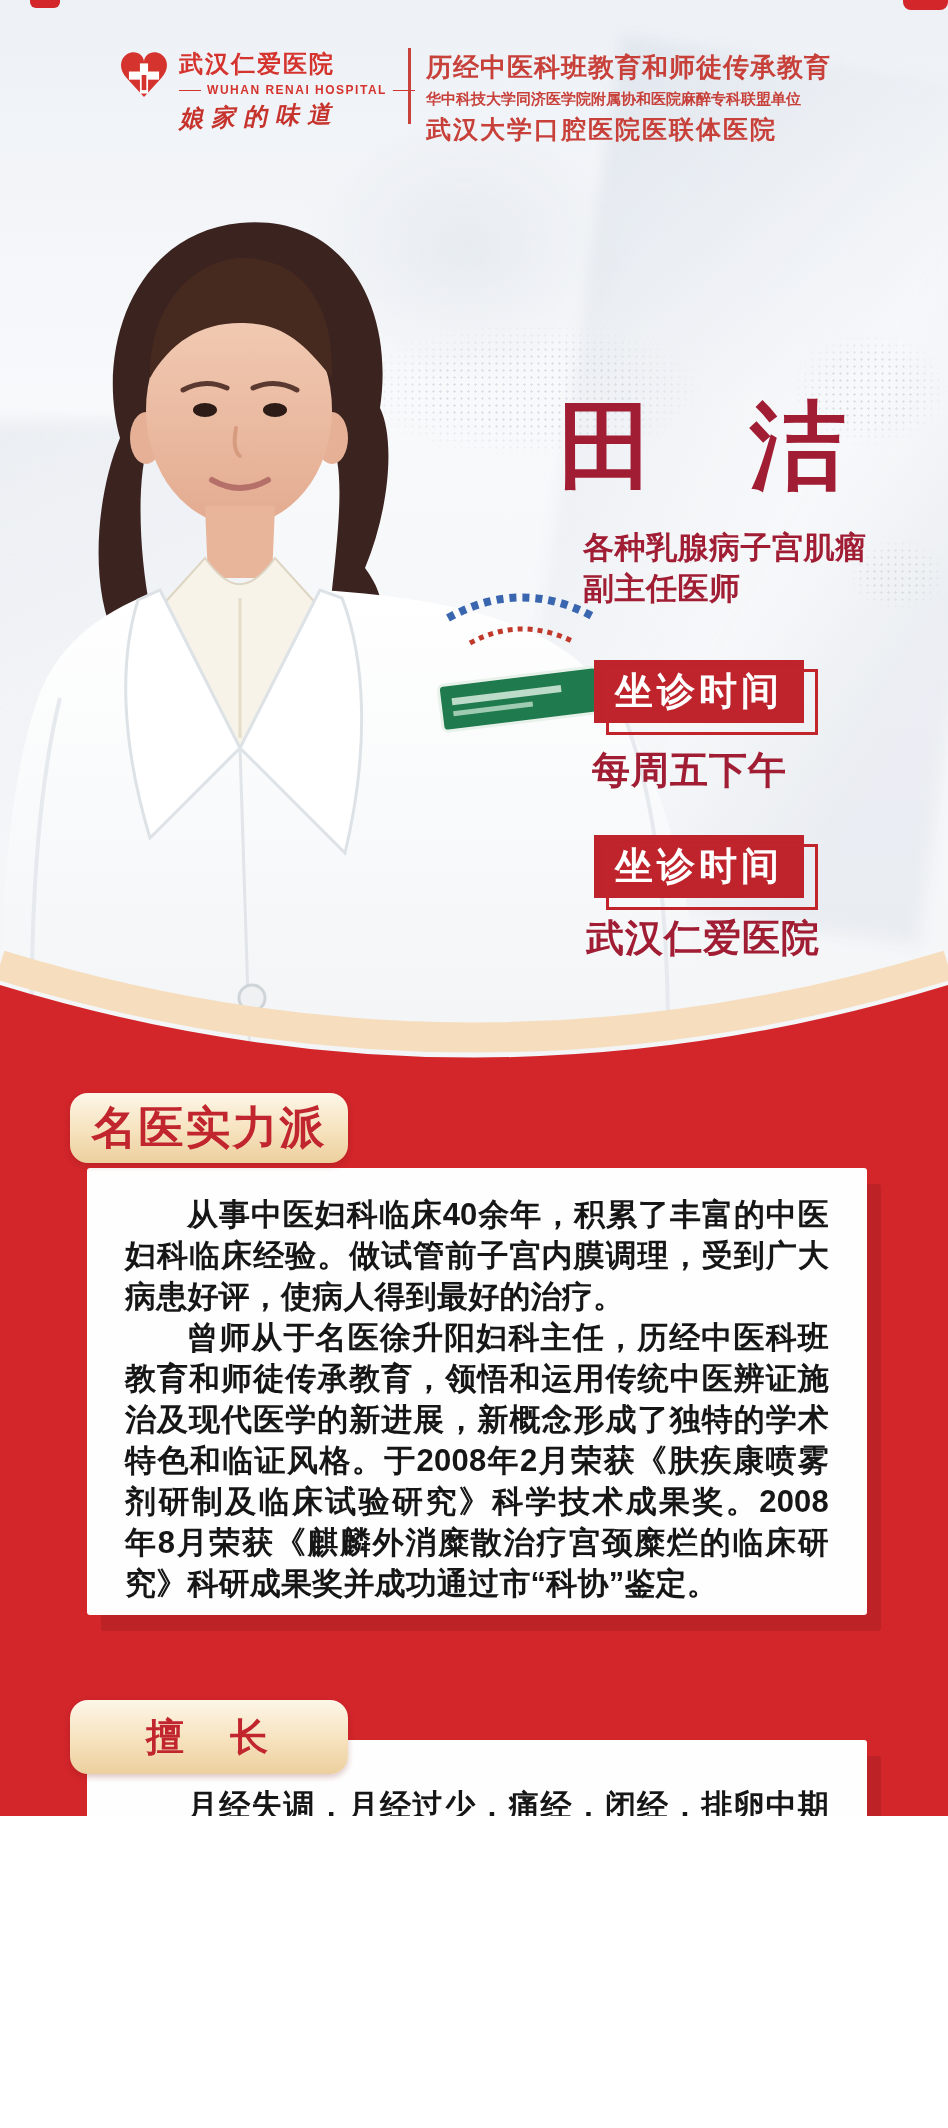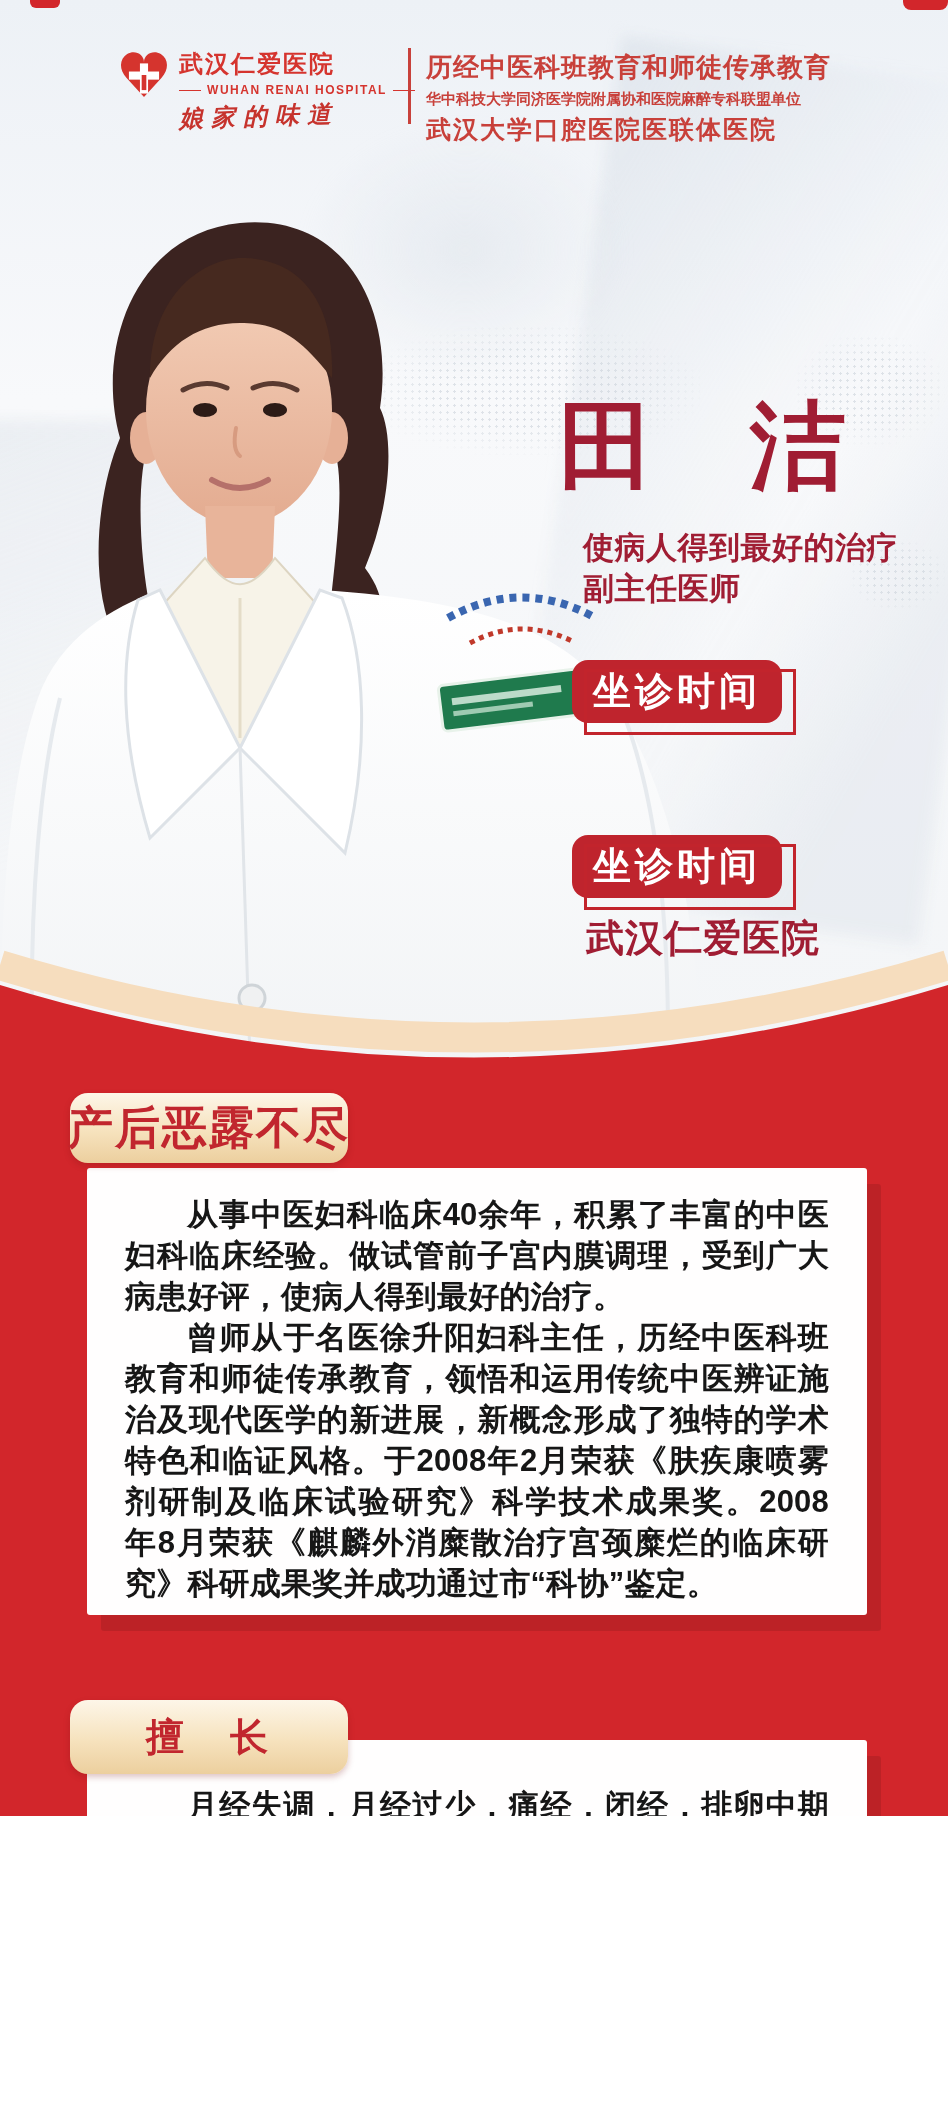--- a/index.html
+++ b/index.html
@@ -54,23 +54,23 @@
   
   .doctor-name{position:absolute;left:558px;top:392px;width:300px;height:115px;z-index:3;
                font-family:"Liberation Serif","DejaVu Serif",serif;font-weight:bold;
                font-size:96px;line-height:110px;color:#a01d33;white-space:nowrap;}
   .doctor-org{position:absolute;left:583px;top:527px;z-index:3;font-size:31px;line-height:41px;
               font-weight:bold;color:#a01d33;letter-spacing:0.5px;white-space:nowrap;}
   .doctor-title{position:absolute;left:583px;top:568px;z-index:3;font-size:31px;line-height:41px;
               font-weight:bold;color:#a01d33;letter-spacing:0.5px;white-space:nowrap;}
 
   
-  .badge{position:absolute;left:572px;width:210px;height:63px;background:#bf242d;z-index:3;
+  .badge{position:absolute;left:594px;width:210px;height:63px;background:#bf242d;z-index:3;
          display:flex;align-items:center;justify-content:center;
-         color:#ffffff;font-size:38px;font-weight:bold;letter-spacing:4px;white-space:nowrap;border-radius:16px;}
+         color:#ffffff;font-size:38px;font-weight:bold;letter-spacing:4px;white-space:nowrap;}
   .badge::after{content:"";position:absolute;left:12px;top:9px;width:206px;height:60px;
                 border:3px solid #c2242c;z-index:-1;}
   .badge1{top:660px;}
   .badge2{top:835px;}
   .sched-value{position:absolute;z-index:3;font-size:38px;font-weight:bold;color:#a01d33;
                letter-spacing:1px;white-space:nowrap;}
   .sched-value1{left:592px;top:745px;}
   .sched-value2{left:586px;top:913px;}
 
   
@@ -183,34 +183,35 @@
     <g transform="rotate(-7 520 560)">
       <rect x="440" y="538" width="160" height="46" rx="5" fill="#1f7a4d" stroke="#e8f2ea" stroke-width="3"></rect>
       <rect x="452" y="552" width="110" height="7" fill="#d8ecdf" opacity="0.85"></rect>
       <rect x="452" y="565" width="80" height="5" fill="#bfe0cc" opacity="0.8"></rect>
     </g>
 
     <circle cx="252" cy="860" r="13" fill="#f0f1f2" stroke="#cfd4d8" stroke-width="3"></circle>
   </svg>
 
   <div class="doctor-name">田　洁</div>
-  <div class="doctor-org">使病人得到最好的治疗</div>
+  <div class="doctor-org">各种乳腺病子宫肌瘤</div>
   <div class="doctor-title">副主任医师</div>
 
   <div class="badge badge1">坐诊时间</div>
+  <div class="sched-value sched-value1">每周五下午</div>
   <div class="badge badge2">坐诊时间</div>
   <div class="sched-value sched-value2">武汉仁爱医院</div>
 
   <svg class="curve-svg" viewBox="0 0 948 220" preserveAspectRatio="none">
     <path d="M0,45 Q474,190 948,45 L948,220 L0,220 Z" fill="#d2262b"></path>
     <path d="M0,25 Q474,170 948,25" stroke="#f6ddbe" stroke-width="30" fill="none"></path>
   </svg>
   <div class="red-body"></div>
 
-  <div class="section-label label1">产后恶露不尽</div>
+  <div class="section-label label1">名医实力派</div>
   <div class="card card1">
     <p>从事中医妇科临床40余年，积累了丰富的中医妇科临床经验。做试管前子宫内膜调理，受到广大病患好评，使病人得到最好的治疗。</p>
     <p>曾师从于名医徐升阳妇科主任，历经中医科班教育和师徒传承教育，领悟和运用传统中医辨证施治及现代医学的新进展，新概念形成了独特的学术特色和临证风格。于2008年2月荣获《肤疾康喷雾剂研制及临床试验研究》科学技术成果奖。2008　年8月荣获《麒麟外消糜散治疗宫颈糜烂的临床研究》科研成果奖并成功通过市“科协”鉴定。</p>
   </div>
 
   <div class="section-label label2">擅　长</div>
   <div class="card card2">
     <p>月经失调，月经过少，痛经，闭经，排卵中期出血，多囊卵巢综合症，不孕不育，做试管前子宫内膜调理，先兆流产，各种乳腺病子宫肌瘤，卵巢囊肿，更年期综合征，产后乳汁不下，产后恶露不尽，以及各种产后病，带下病，子宫颈糜烂，以及各种妇科炎症等疾病。</p>
   </div>
 

